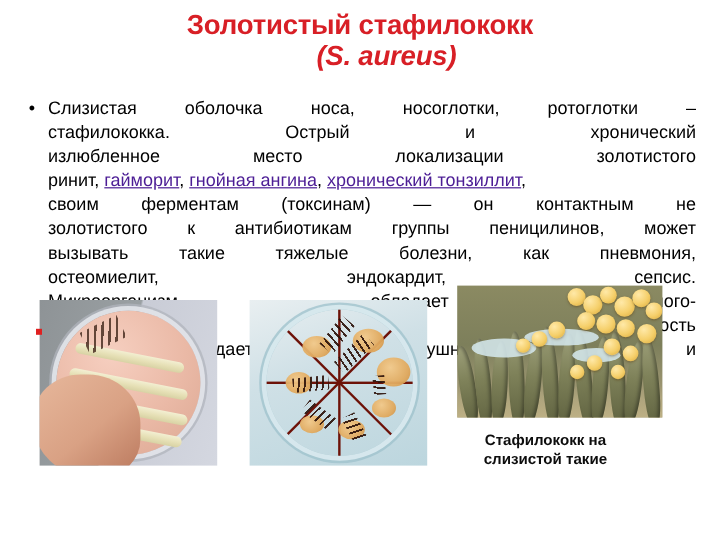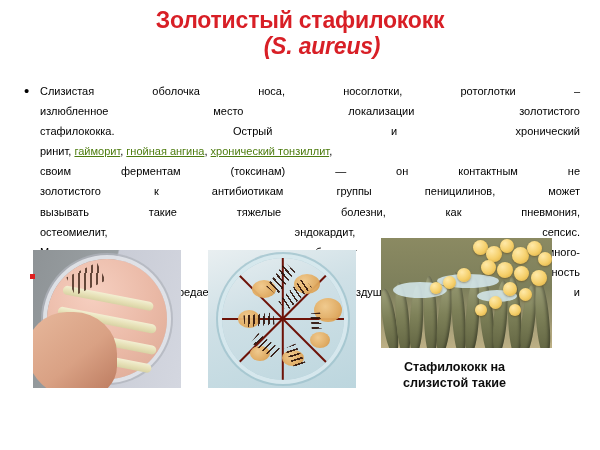--- a/index.html
+++ b/index.html
@@ -56,28 +56,28 @@
   .bullet-dot {
     flex: 0 0 auto;
     width: 16px;
     font-size: 15px;
     line-height: 20px;
     text-align: left;
     color: #000;
   }
   .paragraph {
     flex: 1 1 auto;
-    font-size: 11px;
+    font-size: 15px;
     line-height: 20.1px;
     text-align: justify;
     text-justify: inter-word;
     color: #000000;
   }
   .paragraph .lnk {
-    color: #4d7c0f;
+    color: #4c1d95;
     text-underline-offset: 1px;
   }
   
   .ln {
     display: block;
     text-align: justify;
     text-align-last: justify;
     white-space: nowrap;
   }
   .ln.last {
@@ -251,22 +251,22 @@
   <div class="title-block">
     <span class="title-line1">Золотистый стафилококк</span>
     <span class="title-line2">(S. aureus)</span>
   </div>
 
   <div class="body-block">
     <div class="bullet-row">
       <div class="bullet-dot">•</div>
       <div class="paragraph">
         <span class="ln">Слизистая оболочка носа, носоглотки, ротоглотки –</span>
+        <span class="ln">стафилококка. Острый и хронический</span>
         <span class="ln">излюбленное место локализации золотистого</span>
-        <span class="ln">стафилококка. Острый и хронический</span>
         <span class="ln last"><span>ринит, </span><a class="lnk" href="#">гайморит</a><span>, </span><a class="lnk" href="#">гнойная ангина</a><span>, </span><a class="lnk" href="#">хронический тонзиллит</a><span>,</span></span>
         <span class="ln">своим ферментам (токсинам) — он контактным не</span>
         <span class="ln">золотистого к антибиотикам группы пеницилинов, может</span>
         <span class="ln">вызывать такие тяжелые болезни, как пневмония,</span>
         <span class="ln">остеомиелит, эндокардит, сепсис.</span>
         <span class="ln">Микроорганизм обладает много-</span>
         <span class="ln">численными факторами вирулентность</span>
         <span class="ln">и передается воздушно-капельным и</span>
         <span class="ln last">контактным путях.</span>
       </div>

